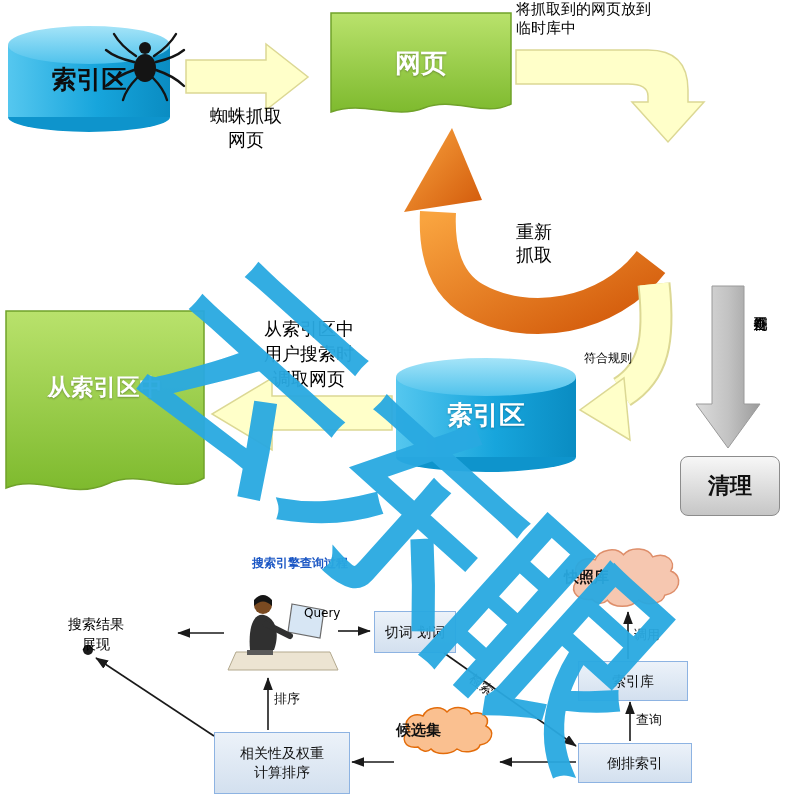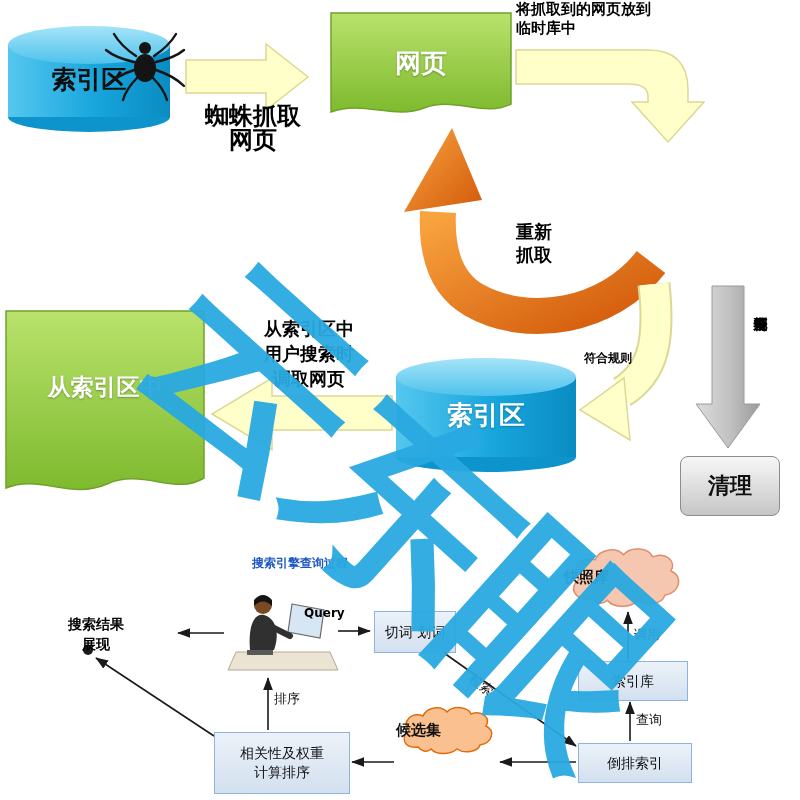--- a/index.html
+++ b/index.html
@@ -28,21 +28,21 @@
   .page-label{position:absolute;left:0;right:0;text-align:center;color:#fff;
               font-weight:bold;text-shadow:0 1px 2px rgba(0,0,0,.3);}
   
   .fbox{position:absolute;z-index:2;background:linear-gradient(180deg,#ecf2f9,#d3e0ef);
         border:1px solid #8db3e2;display:flex;flex-direction:column;align-items:center;
         justify-content:center;font-size:14px;color:#111;line-height:19px;}
   .clean{position:absolute;z-index:2;background:linear-gradient(180deg,#f7f7f7,#c6c6c6);
          border:1px solid #8c8c8c;border-radius:8px;display:flex;align-items:center;
          justify-content:center;font-size:22px;font-weight:bold;color:#111;}
   
-  .note{position:absolute;z-index:2;font-weight:bold;color:#000;}
+  .note{position:absolute;z-index:2;font-weight:normal;color:#000;}
   .center{text-align:center;}
   .vtext{writing-mode:vertical-rl;}
   .small{font-weight:normal;font-size:13px;z-index:2;position:absolute;color:#111;}
   .cloud{position:absolute;z-index:2;}
   .cloud-label{position:absolute;left:0;right:0;text-align:left;font-weight:bold;
                font-size:15px;color:#111;}
   .watermark{position:absolute;left:252px;top:228px;z-index:50;transform-origin:0 0;
              transform:rotate(42deg);font-size:210px;font-weight:bold;color:#29a9e1;
              letter-spacing:-10px;line-height:1;opacity:.95;pointer-events:none;
              white-space:nowrap;}
@@ -122,21 +122,21 @@
     <ellipse cx="47" cy="42" rx="11" ry="14" fill="#141414"></ellipse>
   </svg>
 
   <div class="cyl blue" style="left:8px;top:26px;width:162px;height:106px">
     <div class="cyl-bot"></div>
     <div class="cyl-body"></div>
     <div class="cyl-top"></div>
     <div class="cyl-label lab-dark" style="font-size:25px">索引区</div>
   </div>
 
-  <div class="note center" style="left:197px;top:104px;width:112px;font-size:24px;line-height:24px">
+  <div class="note center" style="left:190px;top:104px;width:112px;font-size:18px;line-height:24px">
     <div>蜘蛛抓取</div>
     <div>网页</div>
   </div>
 
   <div class="page" style="left:330px;top:12px;width:182px;height:118px">
     <svg width="100%" height="100%" viewBox="0 0 182 118" preserveAspectRatio="none">
       <defs>
           <linearGradient id="gr1" x1="0" y1="0" x2="0" y2="1">
         <stop offset="0" stop-color="#b9e26c"></stop>
             <stop offset="1" stop-color="#7eba2e"></stop>

